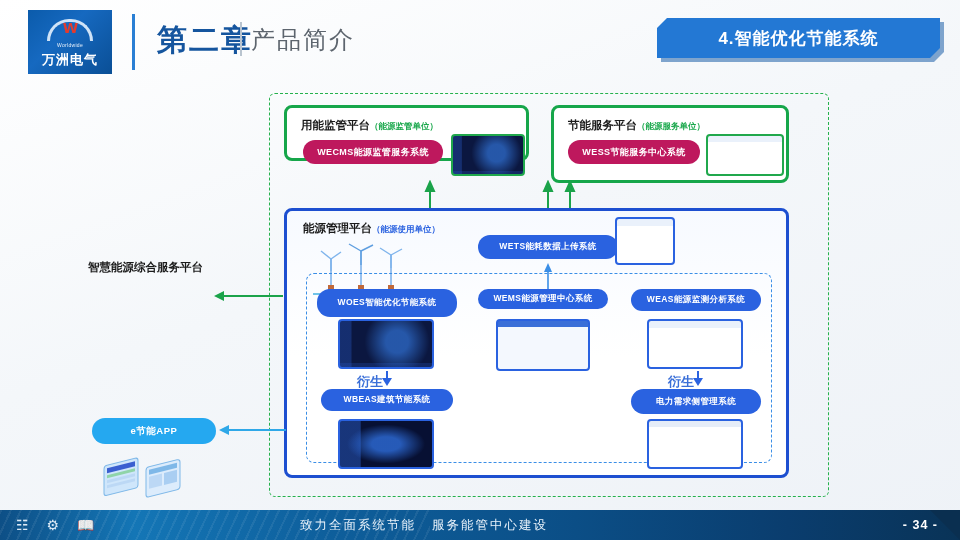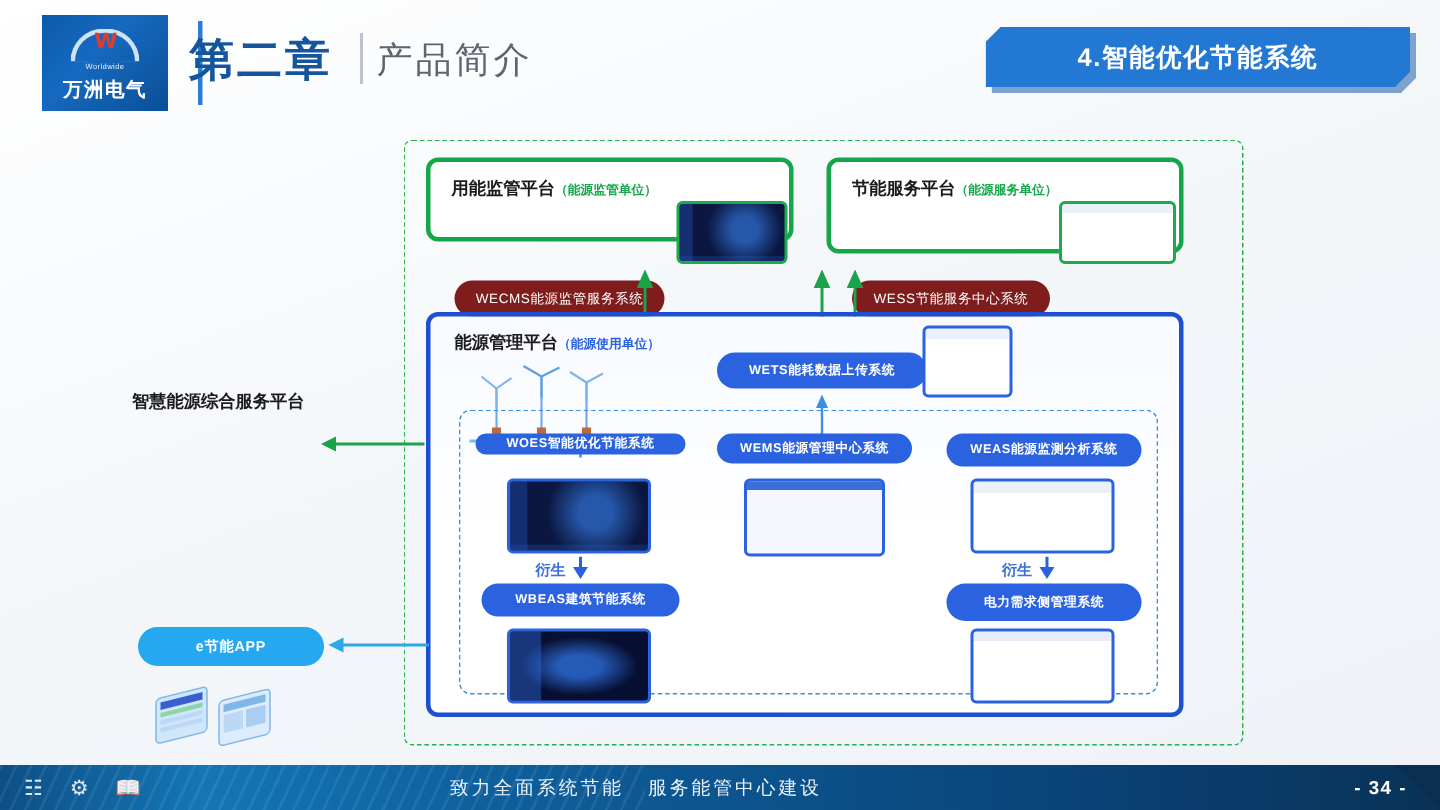--- a/index.html
+++ b/index.html
@@ -29,21 +29,21 @@
     color:#e23b2e; font-weight:bold; font-size:14px; letter-spacing:-1px;
     font-family:"DejaVu Sans", sans-serif;
   }
   .logo-sub { color:#e8f1fb; font-size:5px; letter-spacing:.3px; margin-bottom:3px; }
   .logo-cn { color:#ffffff; font-size:13px; font-weight:bold; letter-spacing:1px; }
   .head-divider {
     position:absolute; left:132px; top:14px; width:3px; height:56px;
     background:#2a7fd4;
   }
   .chap-title {
-    position:absolute; left:126px; top:20px;
+    position:absolute; left:157px; top:20px;
     font-size:30px; font-weight:bold; color:#15559e; letter-spacing:2px;
   }
   .chap-sep {
     position:absolute; left:240px; top:22px; width:2px; height:34px; background:#b9c4cf;
   }
   .chap-sub {
     position:absolute; left:251px; top:24px;
     font-size:24px; color:#5d656e; letter-spacing:2px;
   }
   .tag-banner {
@@ -65,29 +65,29 @@
   .outer-dash {
     position:absolute; left:269px; top:5px; width:560px; height:404px;
     border:1.5px dashed #25b14c; border-radius:6px;
   }
 
   .green-panel {
     position:absolute; background:#ffffff;
     border:3px solid #16a64a; border-radius:8px;
   }
   .gp1 { left:284px; top:17px; width:245px; height:56px; }
-  .gp2 { left:551px; top:17px; width:238px; height:64px; }
+  .gp2 { left:551px; top:17px; width:238px; height:78px; }
 
   .gp-title { position:absolute; left:14px; top:10px; font-size:11.5px; font-weight:bold; color:#1b1b1b; }
   .gp-title .paren { color:#1aa84c; font-size:8.5px; font-weight:bold; }
 
   .green-btn {
-    position:absolute; background:#7f1d1d; border-radius:13px;
-    display:flex; align-items:center; justify-content:center;
-    color:#fff; font-size:9px; font-weight:normal; letter-spacing:.4px;margin-top:47px;
+    position:absolute; background:#be185d; border-radius:13px;
+    display:flex; align-items:center; justify-content:center;
+    color:#fff; font-size:9px; font-weight:bold; letter-spacing:.4px;
   }
   .gb1 { left:16px; top:32px; width:140px; height:24px; }
   .gb2 { left:14px; top:32px; width:132px; height:24px; }
 
   .thumb {
     position:absolute; border-radius:4px; overflow:hidden;
   }
   .thumb-green { border:2px solid #20a84c; }
   .thumb-blue  { border:2.5px solid #2a62e0; }
 
@@ -138,21 +138,21 @@
   }
 
   .blue-btn {
     position:absolute; background:#2a62e0; border-radius:13px;
     display:flex; align-items:center; justify-content:center;
     color:#fff; font-size:8.5px; font-weight:bold; letter-spacing:.4px;
     white-space:nowrap;
   }
 
   .derive-lbl {
-    position:absolute; font-size:10px; color:#3a6fd8; font-weight:bold;
+    position:absolute; font-size:13px; color:#3a6fd8; font-weight:bold;
   }
 
   .side-heading {
     position:absolute; font-size:11.5px; font-weight:bold; color:#1b1b1b;
   }
   .side-green-btn {
     position:absolute; left:96px; top:197px; width:115px; height:22px;
     background:#20a84c; border-radius:11px;
     display:flex; align-items:center; justify-content:center;
     color:#fff; font-size:8.5px; font-weight:bold;
@@ -297,21 +297,21 @@
 
     <svg style="position:absolute; left:30px; top:48px; width:450px; height:50px;">
       <g stroke="#3a8ee6" stroke-width="1.6" fill="none">
         <line x1="231" y1="34" x2="231" y2="12"></line>
         <polygon points="231,4 227,13 235,13" fill="#3a8ee6" stroke="none"></polygon>
         <line x1="70" y1="34" x2="70" y2="46"></line>
         <line x1="380" y1="34" x2="380" y2="46"></line>
       </g>
     </svg>
 
-    <div class="blue-btn" style="left:30px; top:78px; width:140px; height:14px;text-align:center;">WOES智能优化节能系统</div>
+    <div class="blue-btn" style="left:30px; top:78px; width:140px; height:28px;text-align:center;">WOES智能优化节能系统</div>
     <div class="thumb thumb-blue t-dark" style="left:51px; top:108px; width:96px; height:50px;"></div>
     <div class="derive-lbl" style="left:70px; top:162px;">衍生</div>
     <svg style="position:absolute; left:92px; top:160px; width:16px; height:16px;">
       <line x1="8" y1="0" x2="8" y2="9" stroke="#2a62e0" stroke-width="2"></line>
         <polygon points="8,15 3,7 13,7" fill="#2a62e0"></polygon>
     </svg>
     <div class="blue-btn" style="left:34px; top:178px; width:132px; height:22px;">WBEAS建筑节能系统</div>
     <div class="thumb thumb-blue t-nav" style="left:51px; top:208px; width:96px; height:50px;"></div>
 
     <div class="blue-btn" style="left:191px; top:78px; width:130px; height:20px;">WEMS能源管理中心系统</div>

